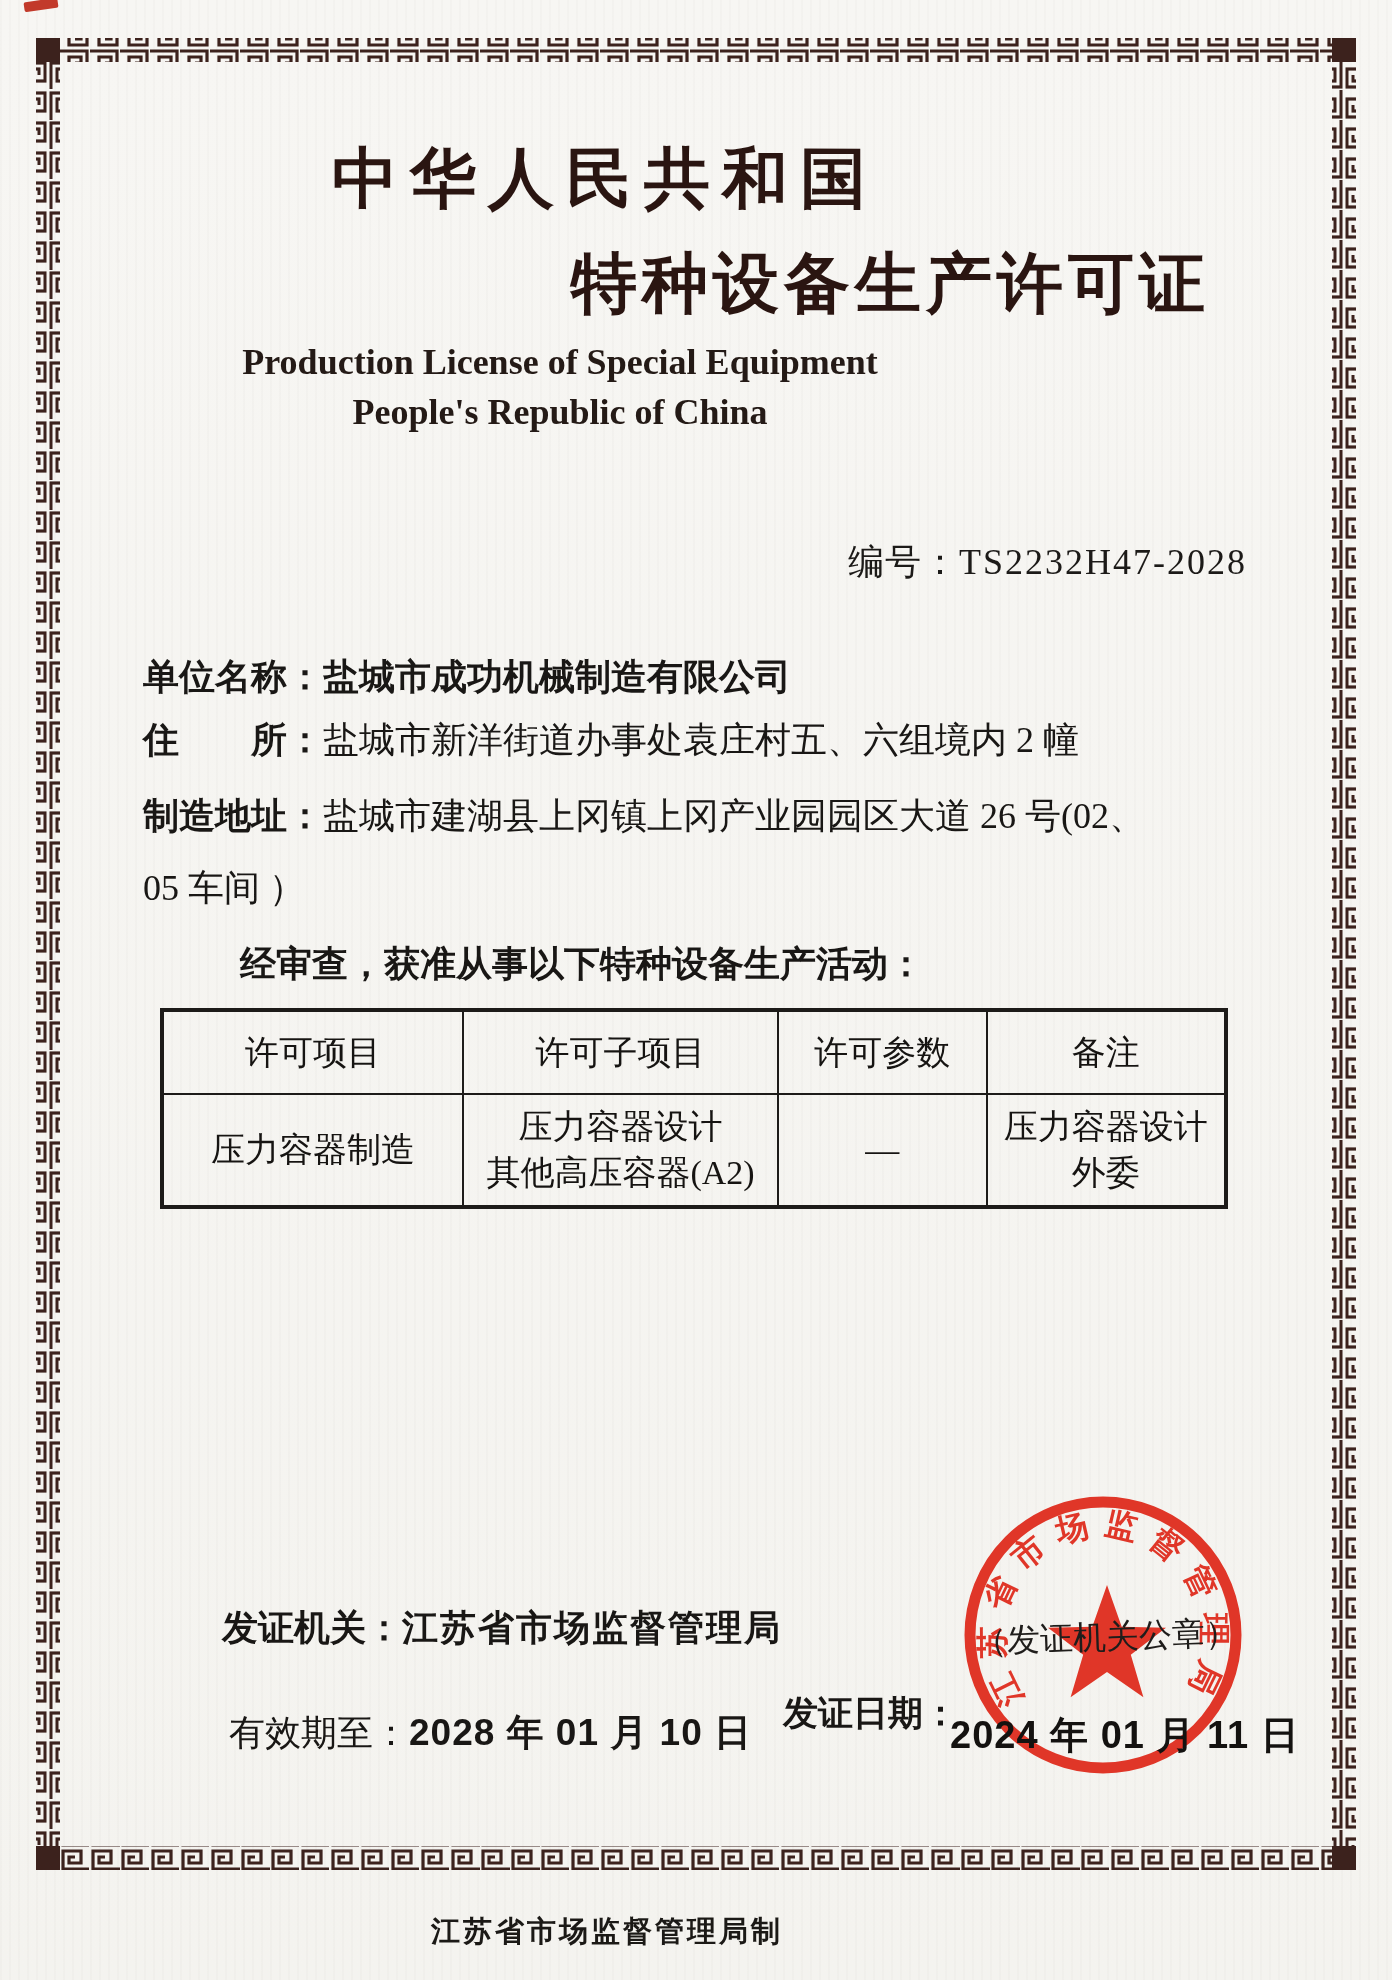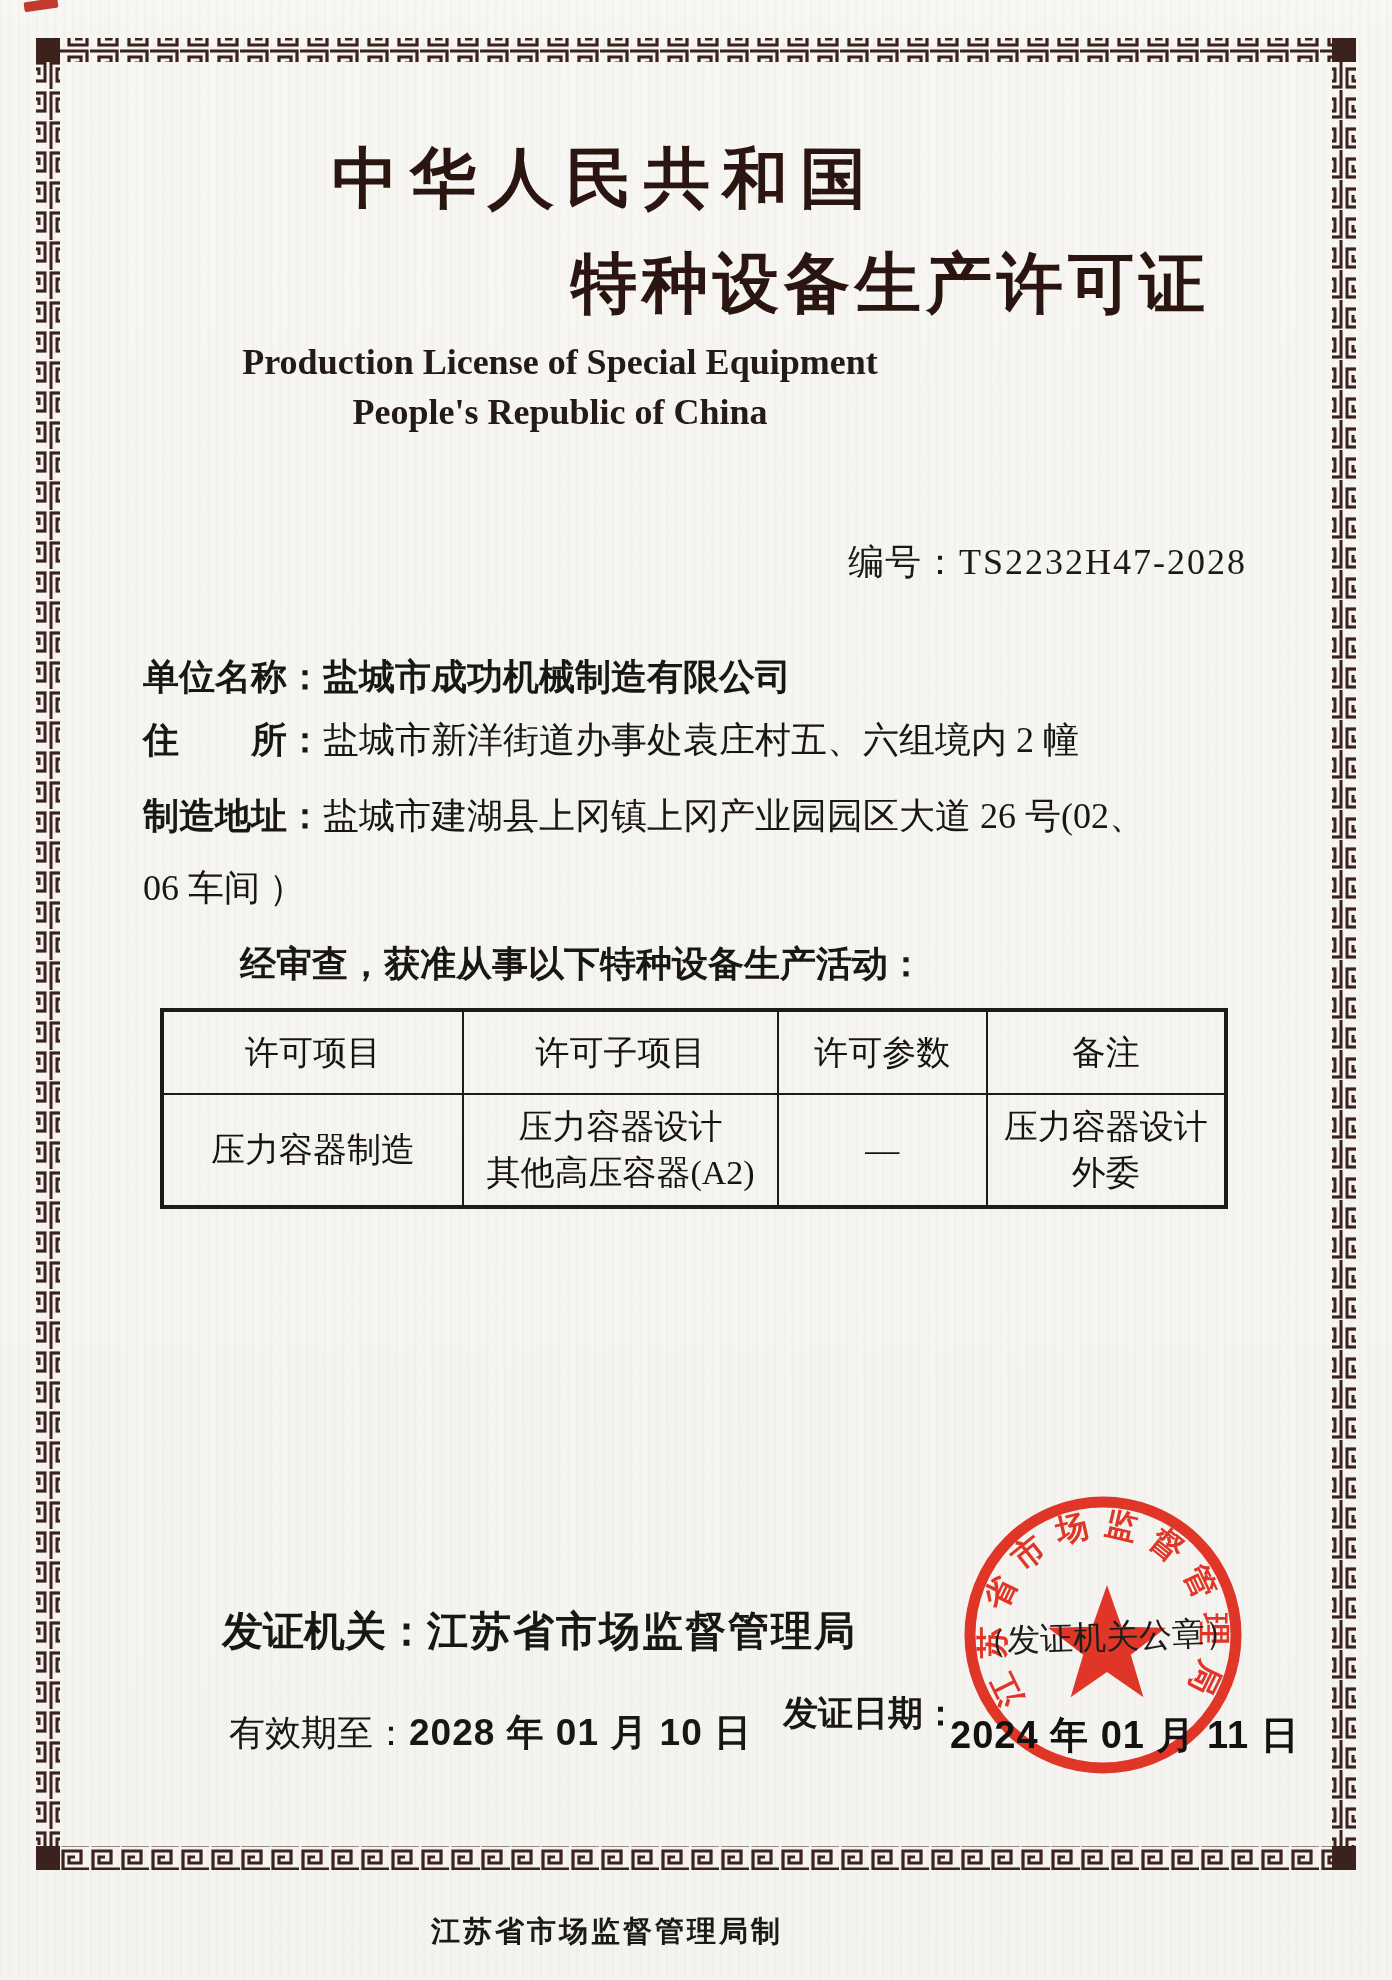--- a/index.html
+++ b/index.html
@@ -39,21 +39,21 @@
   .intro{left:240px;top:940px;font-size:36px;font-weight:700;color:#191715;font-family:"Liberation Sans", sans-serif;}
   
   .lic-table{position:absolute;left:160px;top:1008px;width:1068px;border-collapse:collapse;table-layout:fixed;color:#161412;}
   .lic-table td,.lic-table th{border:2.5px solid #1d1b19;text-align:center;vertical-align:middle;font-weight:500;font-size:34px;padding:0;}
   .lic-table{border:4px solid #1d1b19;}
   .lic-table tr.hdr{height:84px;}
   .lic-table tr.bdy{height:113px;}
   .cell-line{line-height:1.35;}
   .dash{font-size:40px;font-weight:600;}
   
-  .issuer{left:222px;top:1604px;font-size:41px;color:#191715;}
+  .issuer{left:222px;top:1604px;font-size:36px;color:#191715;}
   .issuer .lab{font-weight:600;}
   .issuer .val{font-weight:800;font-family:"Liberation Sans", sans-serif;letter-spacing:2px;}
   .valid{left:213px;top:1708px;font-size:36px;color:#191715;margin-left:16px;}
   .valid .val{font-family:"Liberation Sans", sans-serif;font-weight:600;font-size:37px;letter-spacing:1px;}
   .issue-label{left:783px;top:1690px;font-size:35px;font-weight:600;color:#191715;}
   .issue-value{left:950px;top:1710px;font-size:38px;font-weight:600;color:#141210;font-family:"Liberation Sans", sans-serif;z-index:6;letter-spacing:1px;}
   
   .seal-svg{left:953px;top:1485px;z-index:3;opacity:0.94;}
   .seal-overlay{left:956px;top:1615px;width:300px;text-align:center;font-size:33px;color:#1f1d1b;z-index:5;transform:rotate(-2deg);letter-spacing:0px;}
   
@@ -104,21 +104,21 @@
   <div class="abs field f-company">
     <span class="lab">单位名称：</span><span class="val">盐城市成功机械制造有限公司</span>
   </div>
   <div class="abs field f-address">
     <span class="lab">住　　所：</span><span class="val">盐城市新洋街道办事处袁庄村五、六组境内 2 幢</span>
   </div>
   <div class="abs field f-factory1">
     <span class="lab">制造地址：</span><span class="val">盐城市建湖县上冈镇上冈产业园园区大道 26 号(02、</span>
   </div>
   <div class="abs field f-factory2">
-    <span class="val">06 车间 ）</span>
+    <span class="val">05 车间 ）</span>
   </div>
   <div class="abs intro">经审查，获准从事以下特种设备生产活动：</div>
 
   <table class="lic-table">
     <colgroup>
       <col style="width:28.3%">
         <col style="width:29.6%">
         <col style="width:19.6%">
         <col style="width:22.5%">
     </colgroup>

